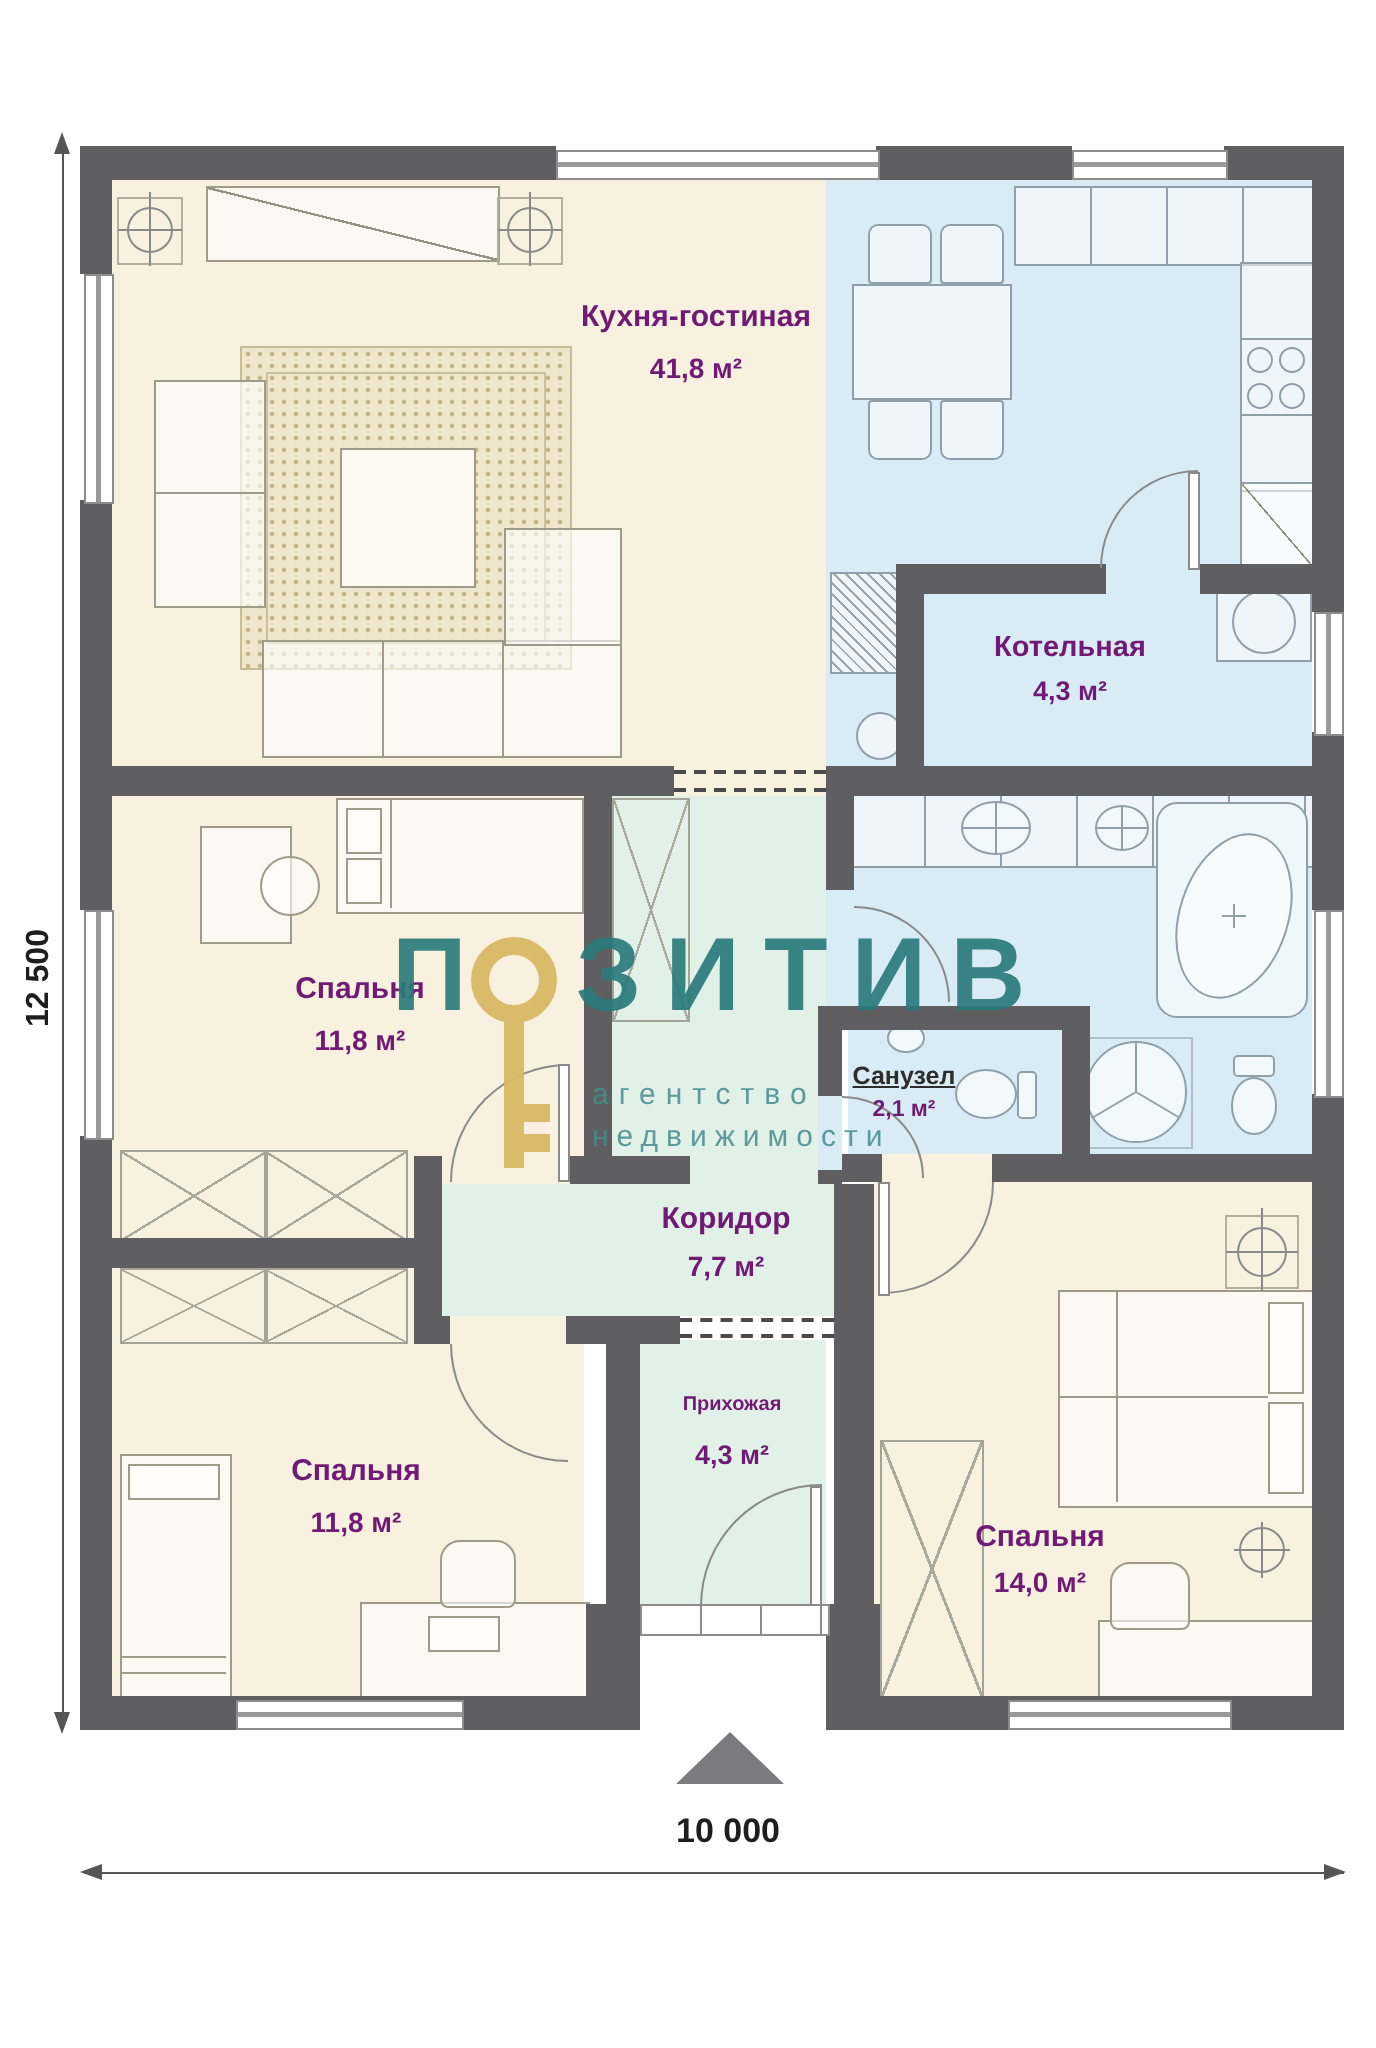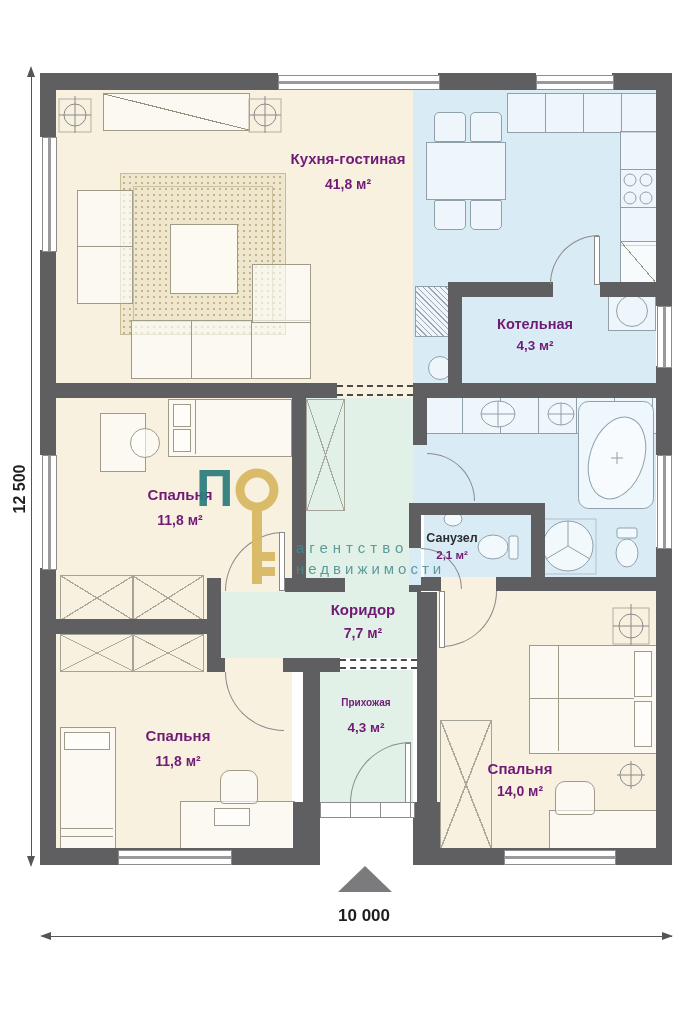--- a/index.html
+++ b/index.html
@@ -38,21 +38,21 @@
   .arc-bl{border-bottom-width:1.5px;border-left-width:1.5px;border-bottom-left-radius:100% 100%;}
   .arc-br{border-bottom-width:1.5px;border-right-width:1.5px;border-bottom-right-radius:100% 100%;}
   .leaf{position:absolute;background:#fff;border:1px solid #8a8a8a;}
   .dash{position:absolute;border-top:2px dashed #4a4a4a;}
   .gap{position:absolute;}
   .sill{position:absolute;background:#fff;border:1px solid #8c8c8c;
     background-image:repeating-linear-gradient(to right,rgba(0,0,0,0) 0 29px,#8c8c8c 29px,#8c8c8c 30px);}
   
   .lbl{position:absolute;font-weight:bold;color:#701a75;text-align:center;line-height:1.1;}
   .rn{font-size:15px;} .ra{font-size:14px;}
-  .rn-s{font-size:12.5px;} .ra-s{font-size:11.5px;}
+  .rn-s{font-size:12.5px;text-decoration:underline;} .ra-s{font-size:11.5px;}
   
   .wm-brand{position:absolute;font-weight:bold;color:#2a7b7d;opacity:.92;font-size:52px;letter-spacing:12px;line-height:1;}
   .wm-tag{position:absolute;color:#458c8e;opacity:.85;font-size:15px;letter-spacing:5px;line-height:1;}
   
   .dimline{position:absolute;background:#555;}
   .tri{position:absolute;width:0;height:0;}
   .dimtxt{position:absolute;font-weight:bold;color:#1e1e1e;font-size:16px;white-space:nowrap;}
   .inner{position:absolute;background:#a09a89;}
   svg{display:block;}
 </style>
@@ -313,20 +313,21 @@
 
   <div class="wm-brand" style="left:196px;top:462px;">П</div>
   <div class="abs" style="left:232px;top:466px;width:50px;height:122px;opacity:.95;">
     <svg width="50" height="122" viewBox="0 0 50 122">
         <circle cx="25" cy="24" r="17" fill="none" stroke="#d9b963" stroke-width="9"></circle>
         <rect x="20" y="42" width="10" height="76" fill="#d9b963"></rect>
         <rect x="30" y="86" width="13" height="9" fill="#d9b963"></rect>
         <rect x="30" y="101" width="13" height="9" fill="#d9b963"></rect>
       </svg>
   </div>
+  <div class="wm-brand" style="left:288px;top:462px;">ЗИТИВ</div>
   <div class="wm-tag" style="left:296px;top:540px;">агентство</div>
   <div class="wm-tag" style="left:296px;top:561px;letter-spacing:4px;">недвижимости</div>
 
   <div class="dimline" style="left:31px;top:75px;width:1px;height:788px;"></div>
   <div class="tri" style="left:27px;top:66px;border-left:4.5px solid rgba(0,0,0,0);border-right:4.5px solid rgba(0,0,0,0);border-bottom:11px solid #555;"></div>
   <div class="tri" style="left:27px;top:856px;border-left:4.5px solid rgba(0,0,0,0);border-right:4.5px solid rgba(0,0,0,0);border-top:11px solid #555;"></div>
   <div class="dimtxt" style="left:-10px;top:480px;width:60px;text-align:center;transform:rotate(-90deg);">12 500</div>
 
   <div class="dimline" style="left:42px;top:936px;width:630px;height:1px;"></div>
   <div class="tri" style="left:40px;top:932px;border-top:4.5px solid rgba(0,0,0,0);border-bottom:4.5px solid rgba(0,0,0,0);border-right:11px solid #555;"></div>

